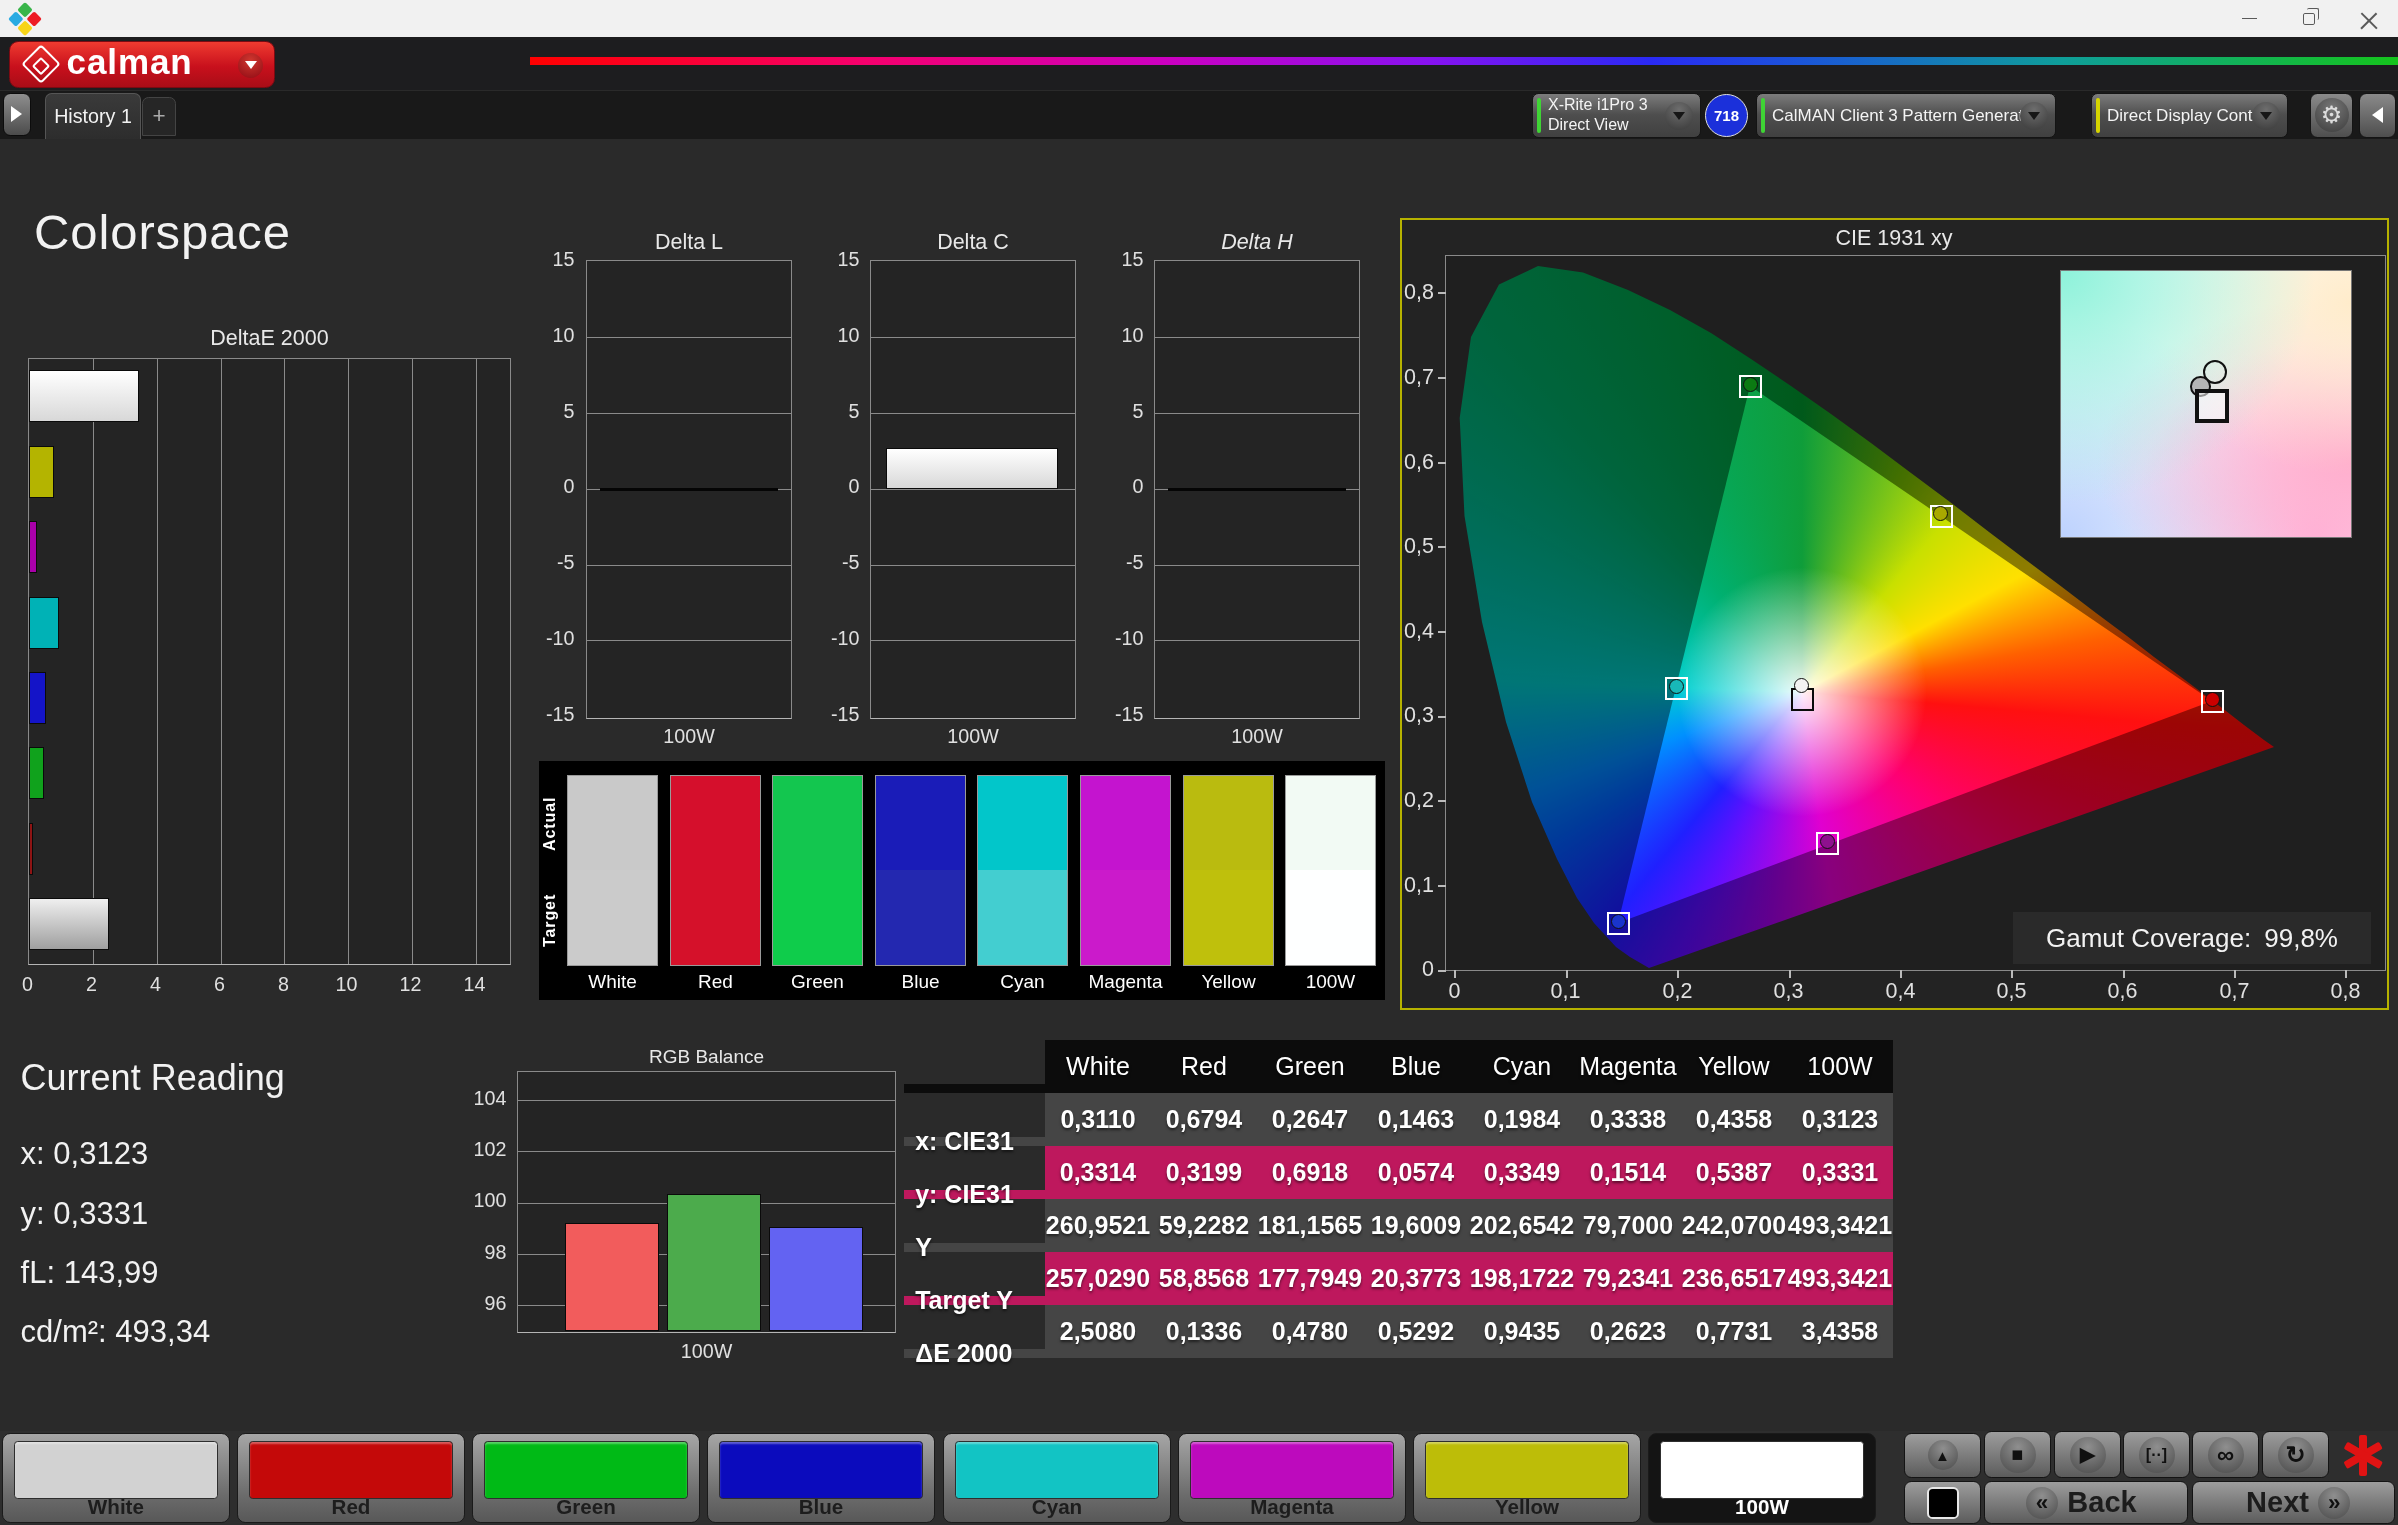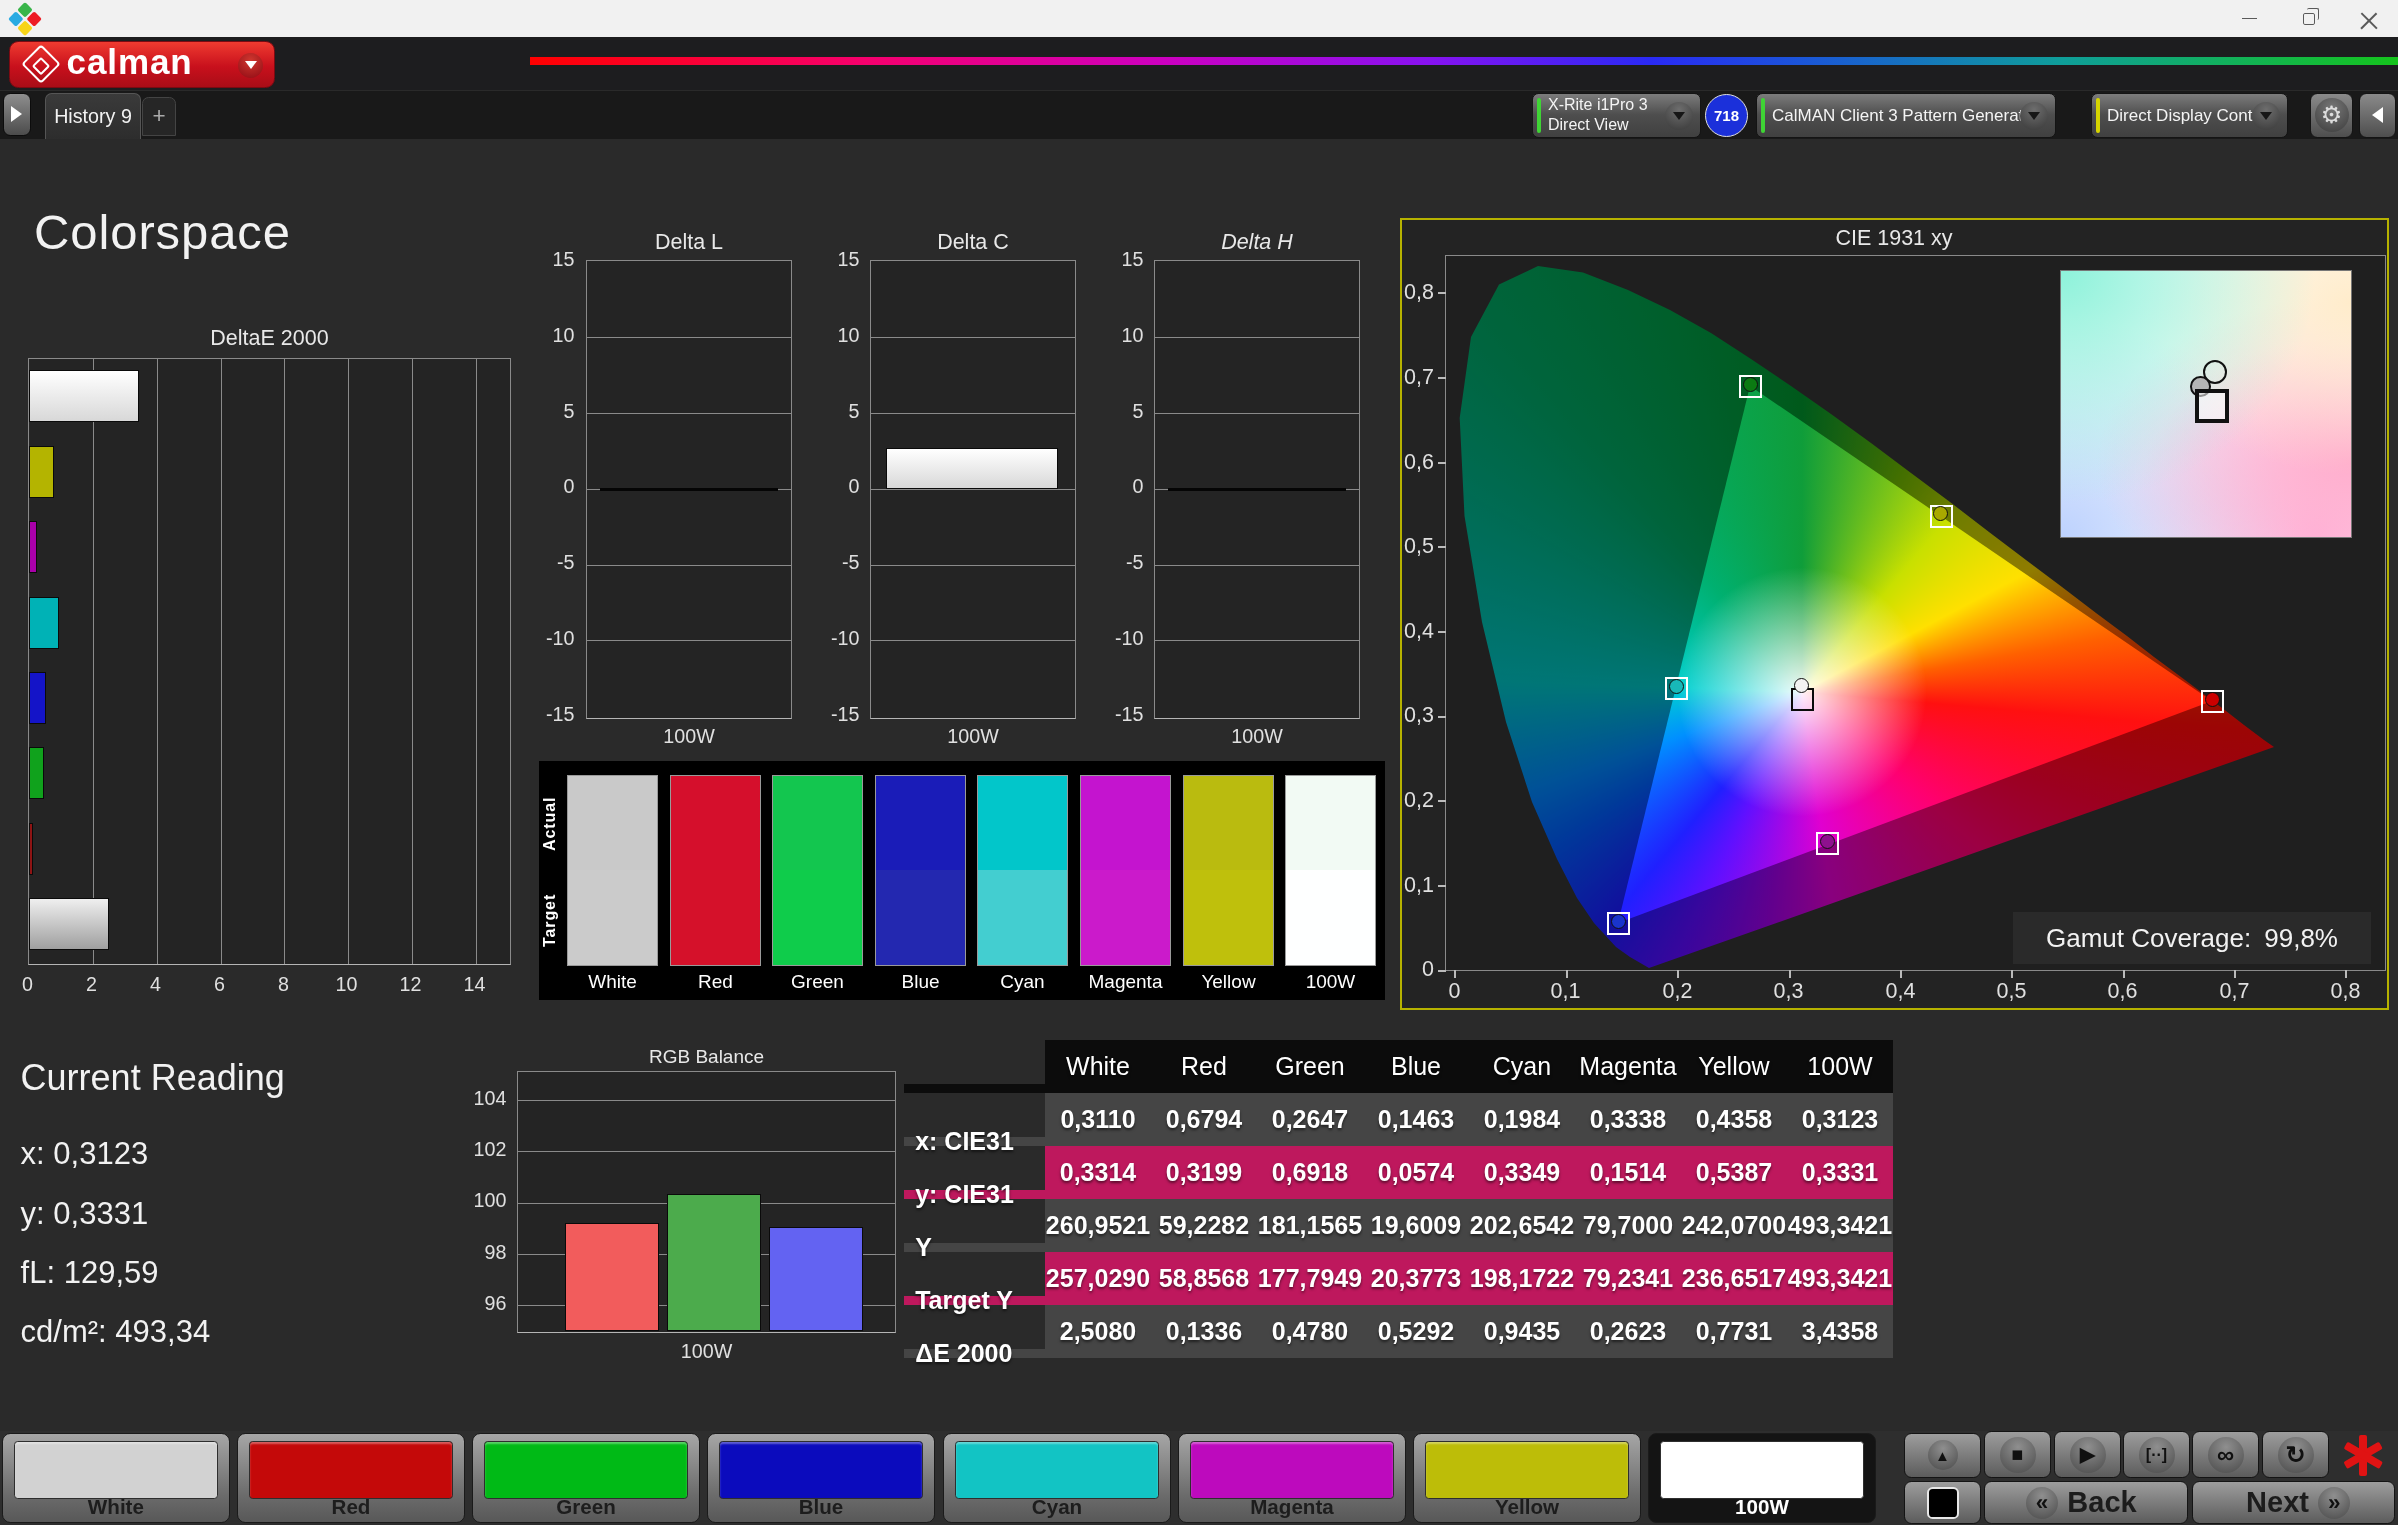--- a/index.html
+++ b/index.html
@@ -159,21 +159,21 @@
         </span>
     </div>
     <div class="rainbow"></div>
   </div>
 
   <div class="tabrow">
     <div class="navarrow">
         <span class="tri-rt"></span>
       </div>
     <div class="tab">
-        <span>History 9</span>
+        <span>History 1</span>
       </div>
     <div class="tabadd">
         <span>+</span>
       </div>
 
     <div class="dd" style="left:1532px;width:169px;">
       <span class="accent" style="background:#3fd435"></span>
       <span class="ddtext" style="font-size:16px;">
         <span>X-Rite i1Pro 3</span>
         <span>Direct View</span>
@@ -392,21 +392,21 @@
     </div>
     <div class="gamutbox">
       <span>Gamut Coverage:</span>
       <span>99,8%</span>
     </div>
   </div>
 
   <div class="reading-title">Current Reading</div>
   <div class="reading-line" style="top:1136px;">x: 0,3123</div>
   <div class="reading-line" style="top:1196px;">y: 0,3331</div>
-  <div class="reading-line" style="top:1255px;">fL: 129,59</div>
+  <div class="reading-line" style="top:1255px;">fL: 143,99</div>
   <div class="reading-line" style="top:1314px;">cd/m²: 493,34</div>
 
   <div class="ctitle" style="left:517px;top:1046px;width:379px;font-size:19px;text-align:center;">RGB Balance</div>
   <div class="plot" id="rgb-plot" style="left:517px;top:1071px;width:379px;height:262px;">
       <div class="gline-h" style="top: 28px;"></div>
       <div class="gline-h" style="top: 79px;"></div>
       <div class="gline-h" style="top: 131px;"></div>
       <div class="gline-h" style="top: 182px;"></div>
       <div class="gline-h" style="top: 233px;"></div>
       <div class="vbar" style="left: 47px; width: 94px; top: 151px; height: 108px; background: rgb(242, 92, 92);"></div>

